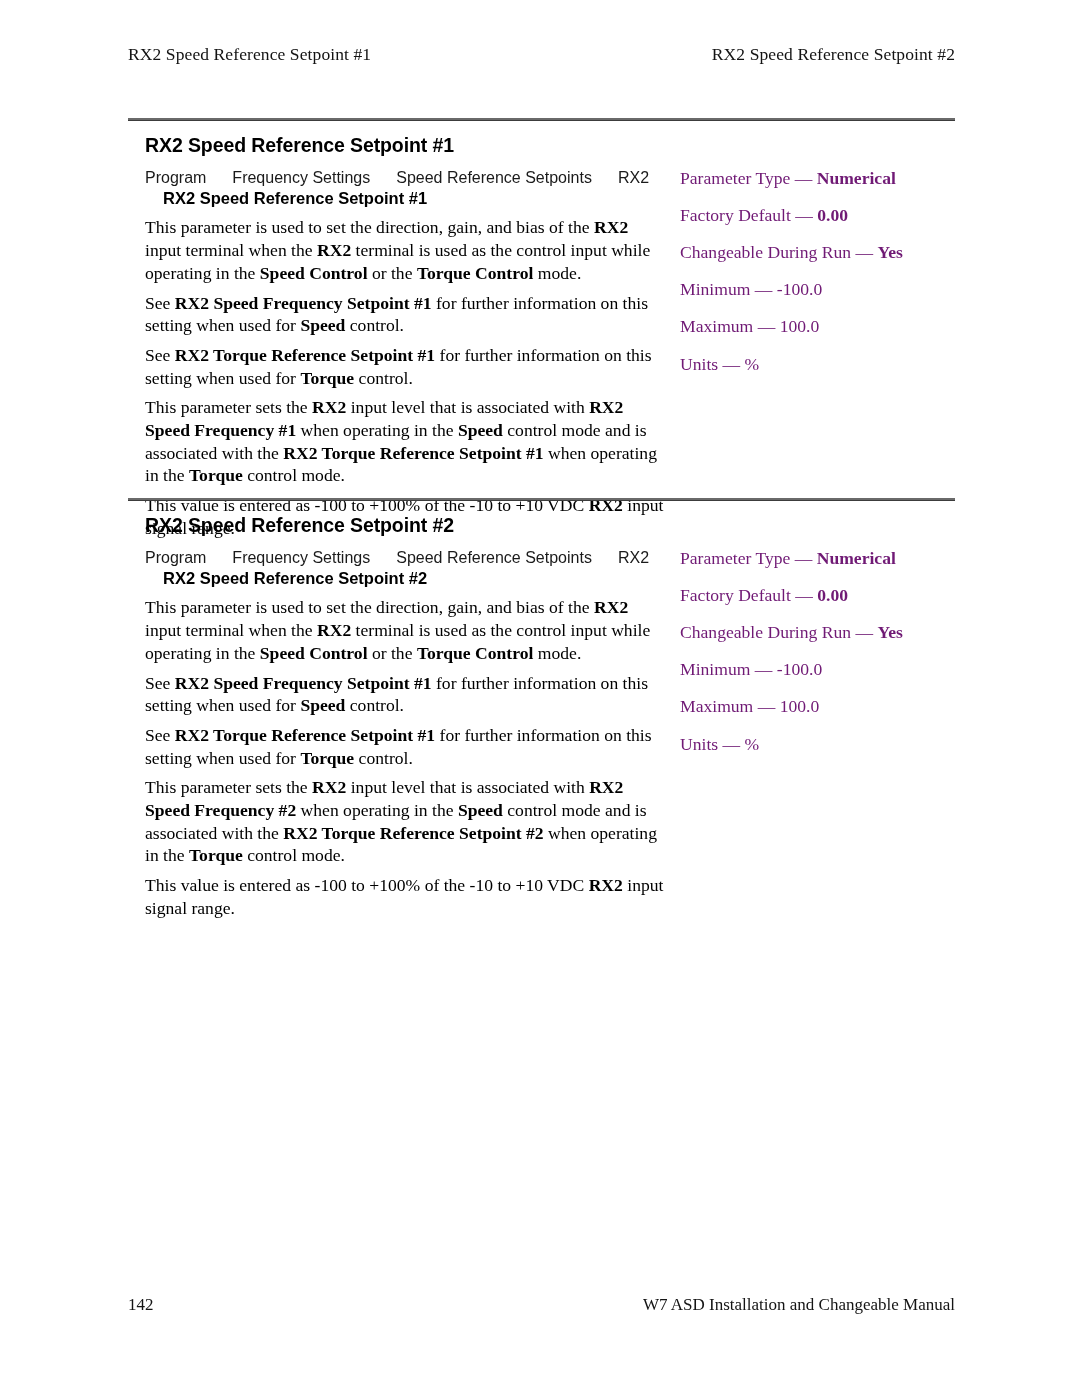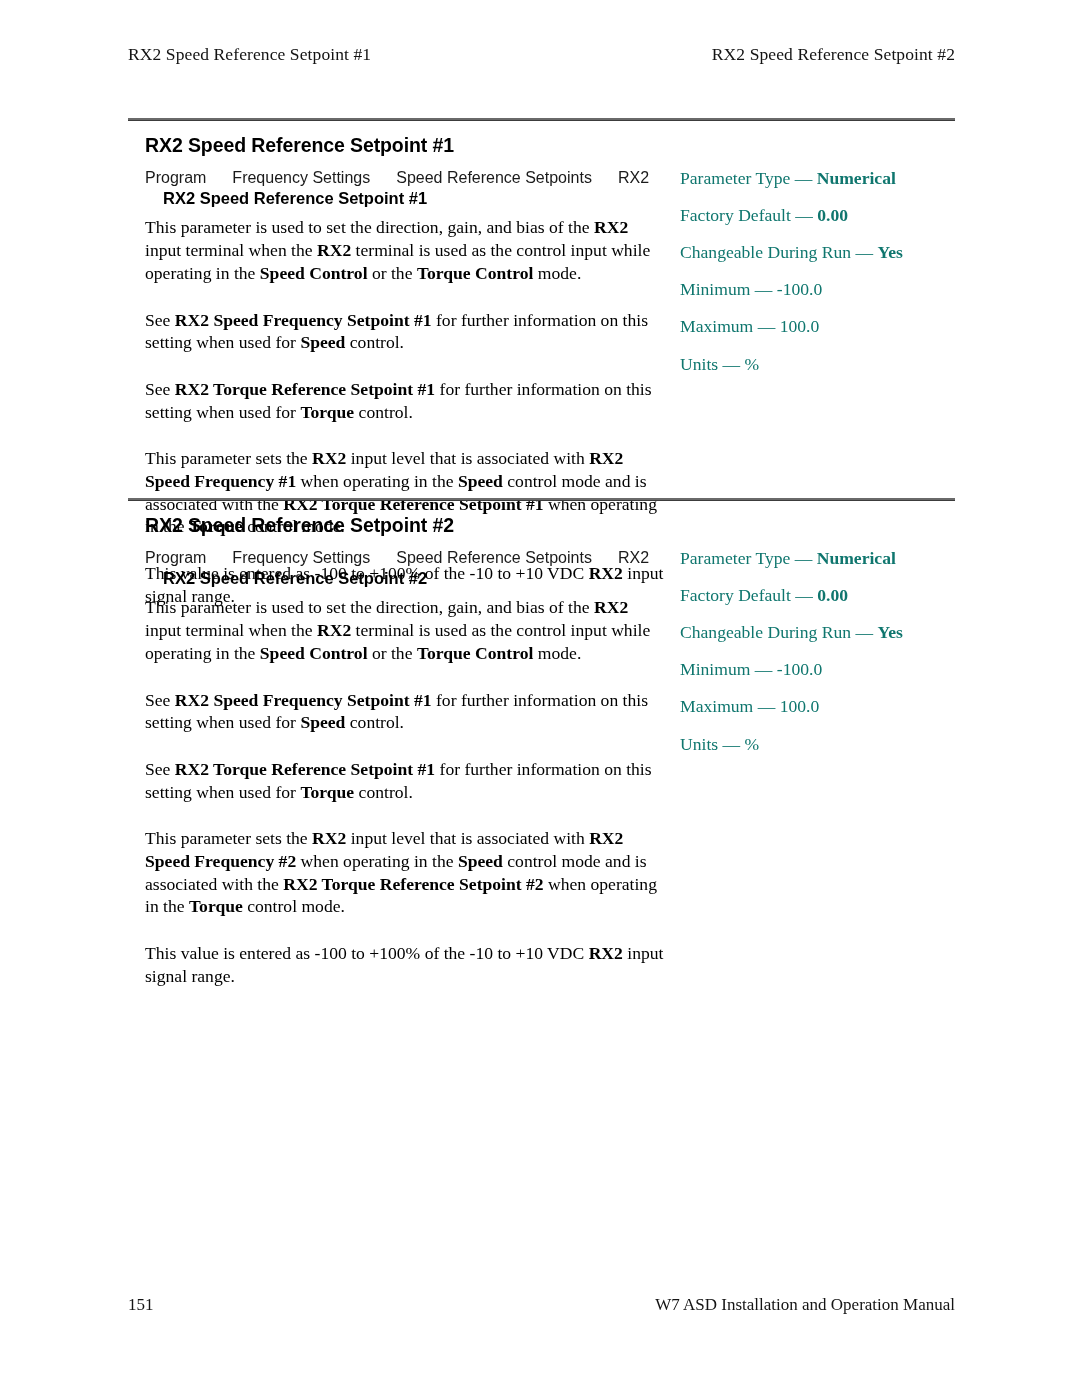--- a/index.html
+++ b/index.html
@@ -106,31 +106,31 @@
     margin-top: 1px;
     white-space: nowrap;
   }
 
   
   .para {
     font-family: "Liberation Serif", "DejaVu Serif", serif;
     font-size: 17.6px;
     line-height: 1.29;
     color: #000;
-    margin-top: 24px;
+    margin-top: 7px;
     text-align: left;
   }
   .para:first-child { margin-top: 8px; }
   .para b { font-weight: bold; }
 
   
   .spec {
     font-family: "Liberation Serif", "DejaVu Serif", serif;
     font-size: 17.6px;
-    color: #0f766e;
+    color: #701a75;
     line-height: 1.2;
     margin-bottom: 16px;
     white-space: nowrap;
   }
   .spec:last-child { margin-bottom: 0; }
   .spec .val-bold { font-weight: bold; }
 
   
   .footer {
     position: absolute;
@@ -201,17 +201,17 @@
           <div class="spec"><span>Factory Default</span><span> — </span><span class="val-bold">0.00</span></div>
           <div class="spec"><span>Changeable During Run</span><span> — </span><span class="val-bold">Yes</span></div>
           <div class="spec"><span>Minimum</span><span> — </span><span>-100.0</span></div>
           <div class="spec"><span>Maximum</span><span> — </span><span>100.0</span></div>
           <div class="spec"><span>Units</span><span> — </span><span>%</span></div>
         </div>
     </div>
   </div>
 
   <div class="footer">
-    <div>151</div>
-    <div>W7 ASD Installation and Operation Manual</div>
+    <div>142</div>
+    <div>W7 ASD Installation and Changeable Manual</div>
   </div>
 
 </div>
 
 </body></html>

